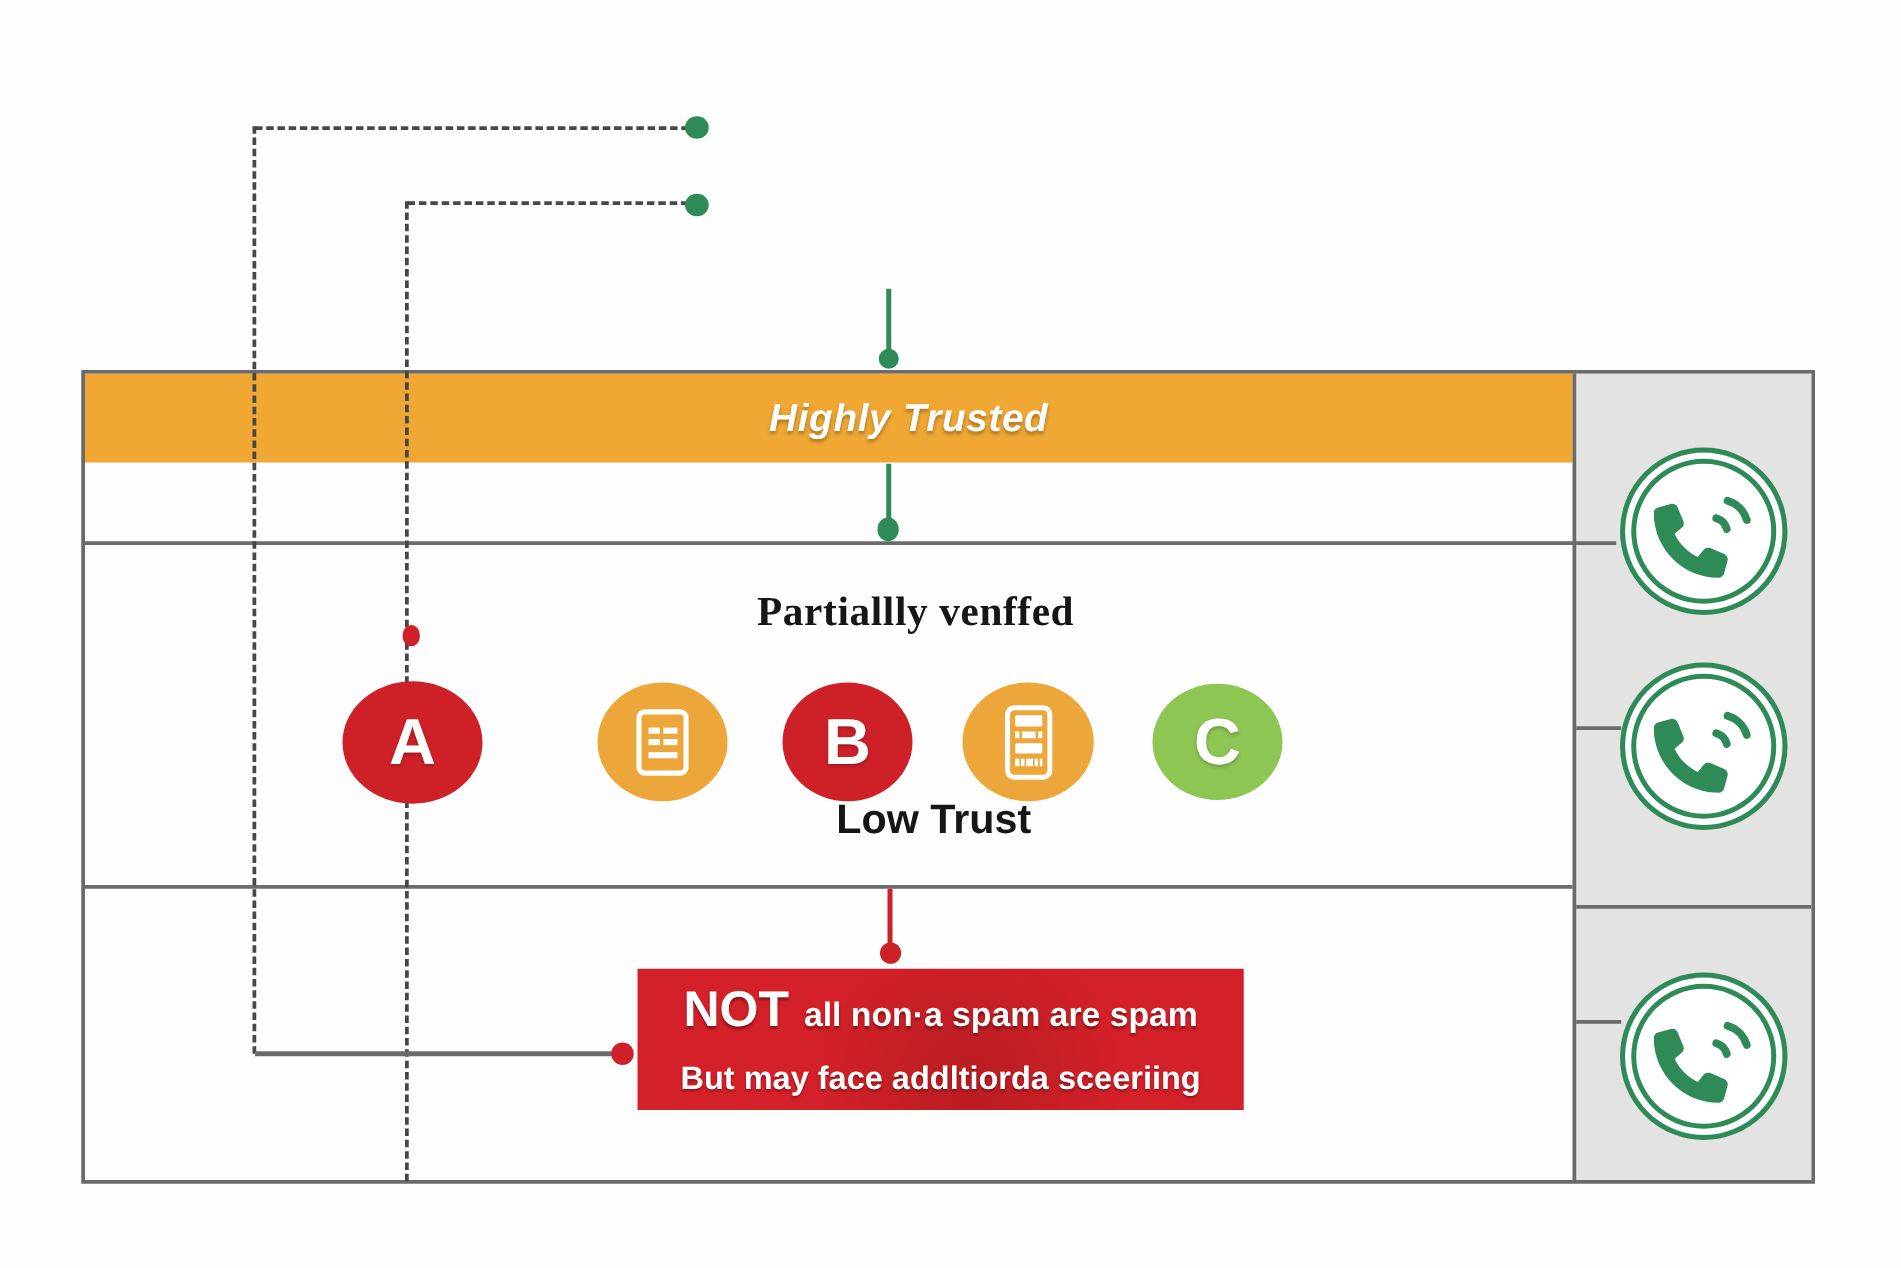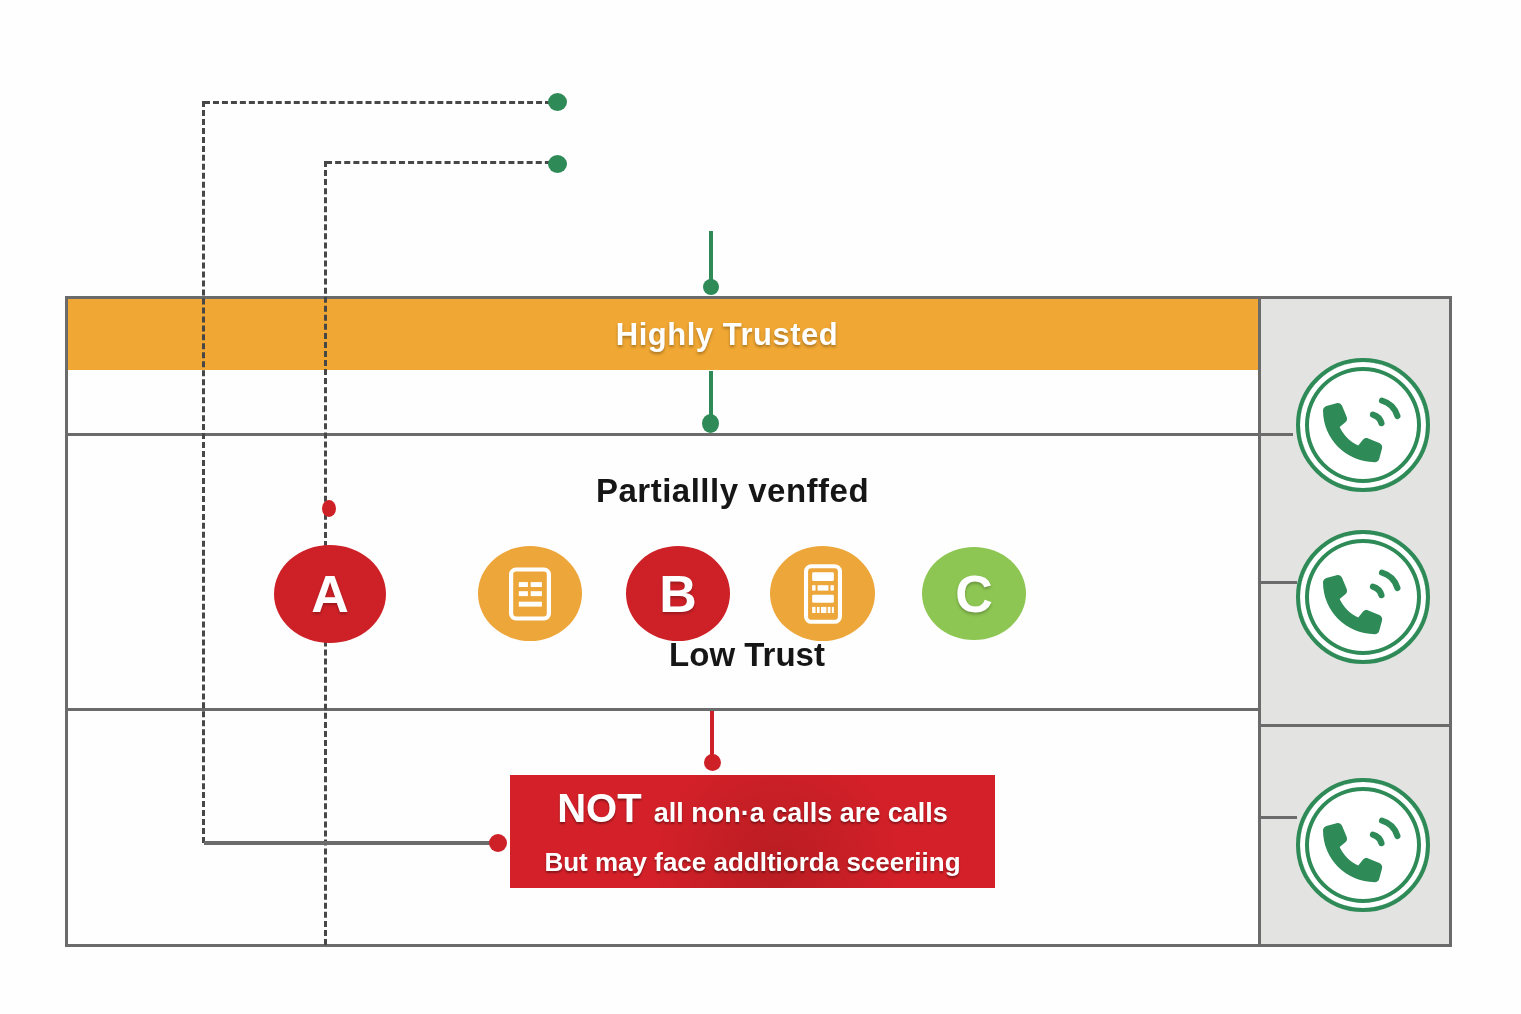--- a/index.html
+++ b/index.html
@@ -32,34 +32,35 @@
   
   .table-frame{
     left:65px;top:296px;width:1387px;height:651px;
     border:3px solid #6b6b6b;box-sizing:border-box;background:transparent;z-index:1;
   }
   .banner{
     left:68px;top:299px;width:1190px;height:71px;background:#f0a733;z-index:2;
     display:flex;align-items:center;justify-content:center;padding-left:128px;box-sizing:border-box;
     color:#fff;font-size:31px;font-weight:bold;letter-spacing:.5px;
     text-shadow:0 2px 3px rgba(0,0,0,.3);
+    font-style:italic;
   }
   .hdiv{background:#6b6b6b;height:3px;z-index:2;}
   .sidebar-vline{left:1258px;top:299px;width:3px;height:645px;background:#6b6b6b;z-index:2;}
   .sidebar-bg{left:1261px;top:299px;width:188px;height:645px;background:#e3e3e1;z-index:1;}
 
   
   .gline{width:4px;background:#2e8b57;z-index:4;}
   .rline{width:4px;background:#ce2127;z-index:4;}
   .grayline{background:#6b6b6b;z-index:4;}
 
   
   .pv-title{
     left:455px;top:472px;width:555px;text-align:center;
-    font-size:33px;font-weight:600;color:#161616;z-index:5;letter-spacing:.5px;
+    font-size:33px;font-weight:600;color:#161616;z-index:5;letter-spacing:.5px;font-family:Liberation Serif, serif;
   }
   .low-trust{
     left:597px;top:636px;width:300px;text-align:center;
     font-size:33px;font-weight:600;color:#161616;z-index:5;
   }
   .badge{
     border-radius:50%;display:flex;align-items:center;justify-content:center;z-index:6;
     color:#fff;font-weight:bold;font-size:52px;
     text-shadow:0 2px 3px rgba(0,0,0,.25);
   }
@@ -173,21 +174,21 @@
   <div class="abs low-trust">Low Trust</div>
 
   <div class="abs rline" style="left:710px;top:711px;height:48px;"></div>
   <div class="abs dot red" style="left:704px;top:754px;width:17px;height:17px;"></div>
 
   <div class="abs grayline" style="left:204px;top:841px;width:294px;height:4px;"></div>
   <div class="abs dot red" style="left:489px;top:834px;width:18px;height:18px;"></div>
 
   <div class="abs alert-box">
     <div class="alert-l1">
-      <span class="em">NOT</span><span>all non·a calls are calls</span>
+      <span class="em">NOT</span><span>all non·a spam are spam</span>
     </div>
     <div class="alert-l2">But may face addltiorda sceeriing</div>
   </div>
 
   <div class="abs phone-badge" style="left:1296px;top:358px;">
     <svg viewBox="0 0 512 512" width="80" height="80">
         <use href="#phoneglyph"></use>
       </svg>
   </div>
   <div class="abs phone-badge" style="left:1296px;top:530px;">

